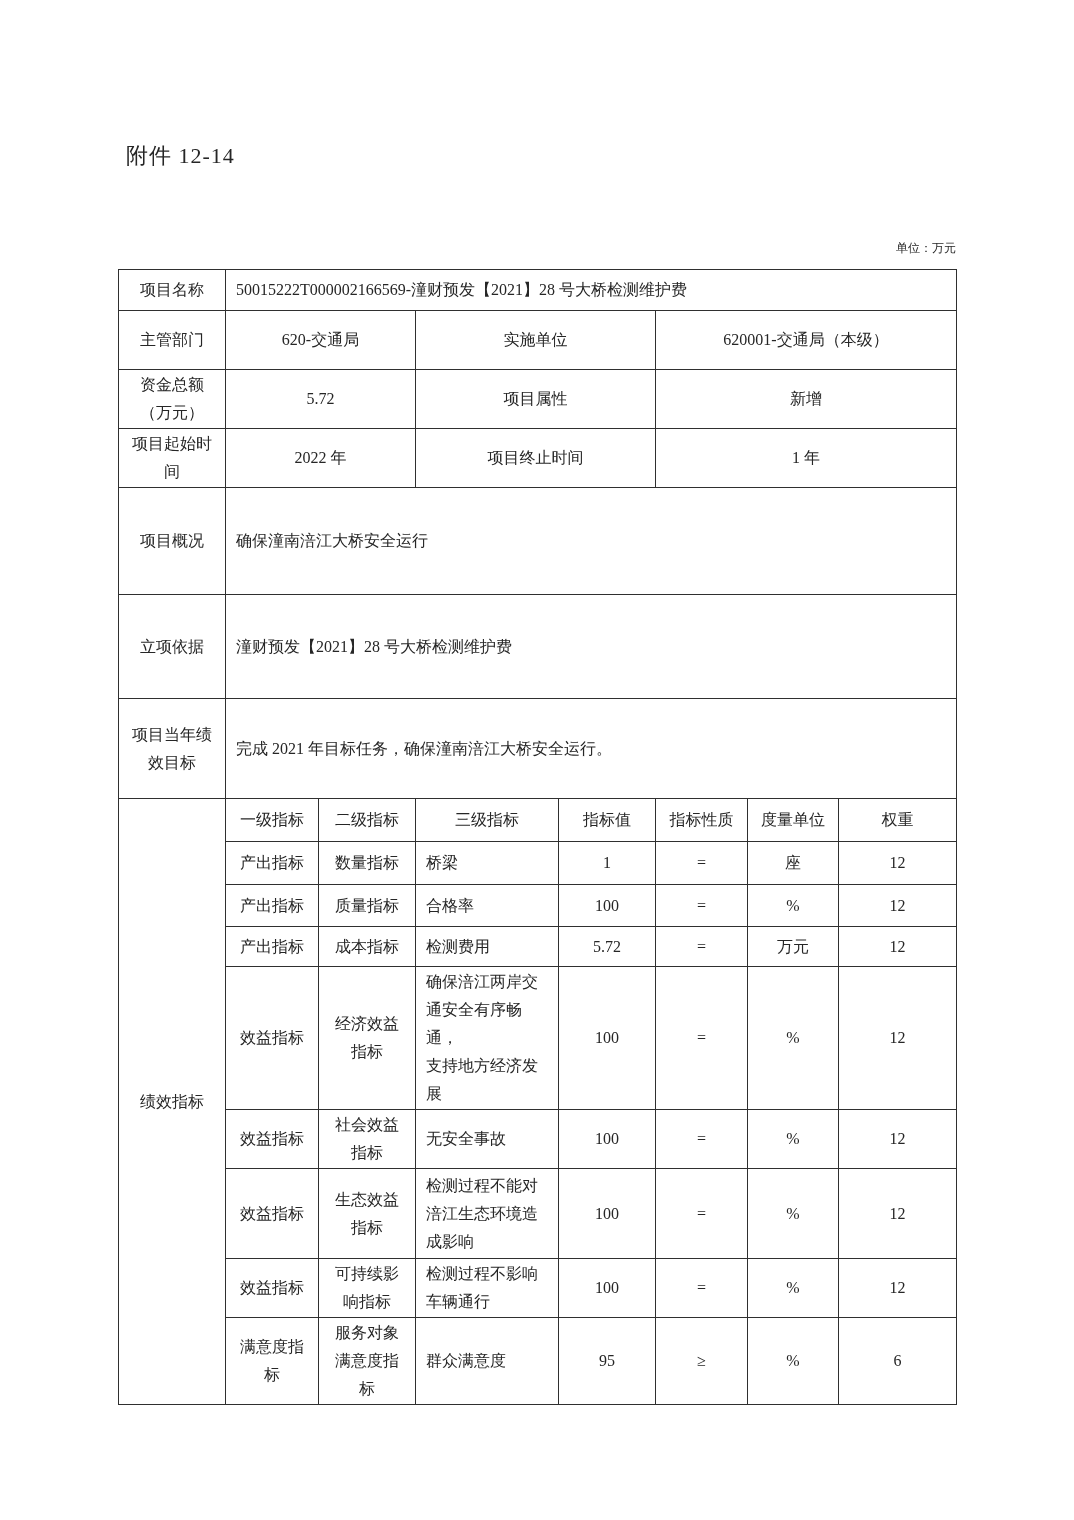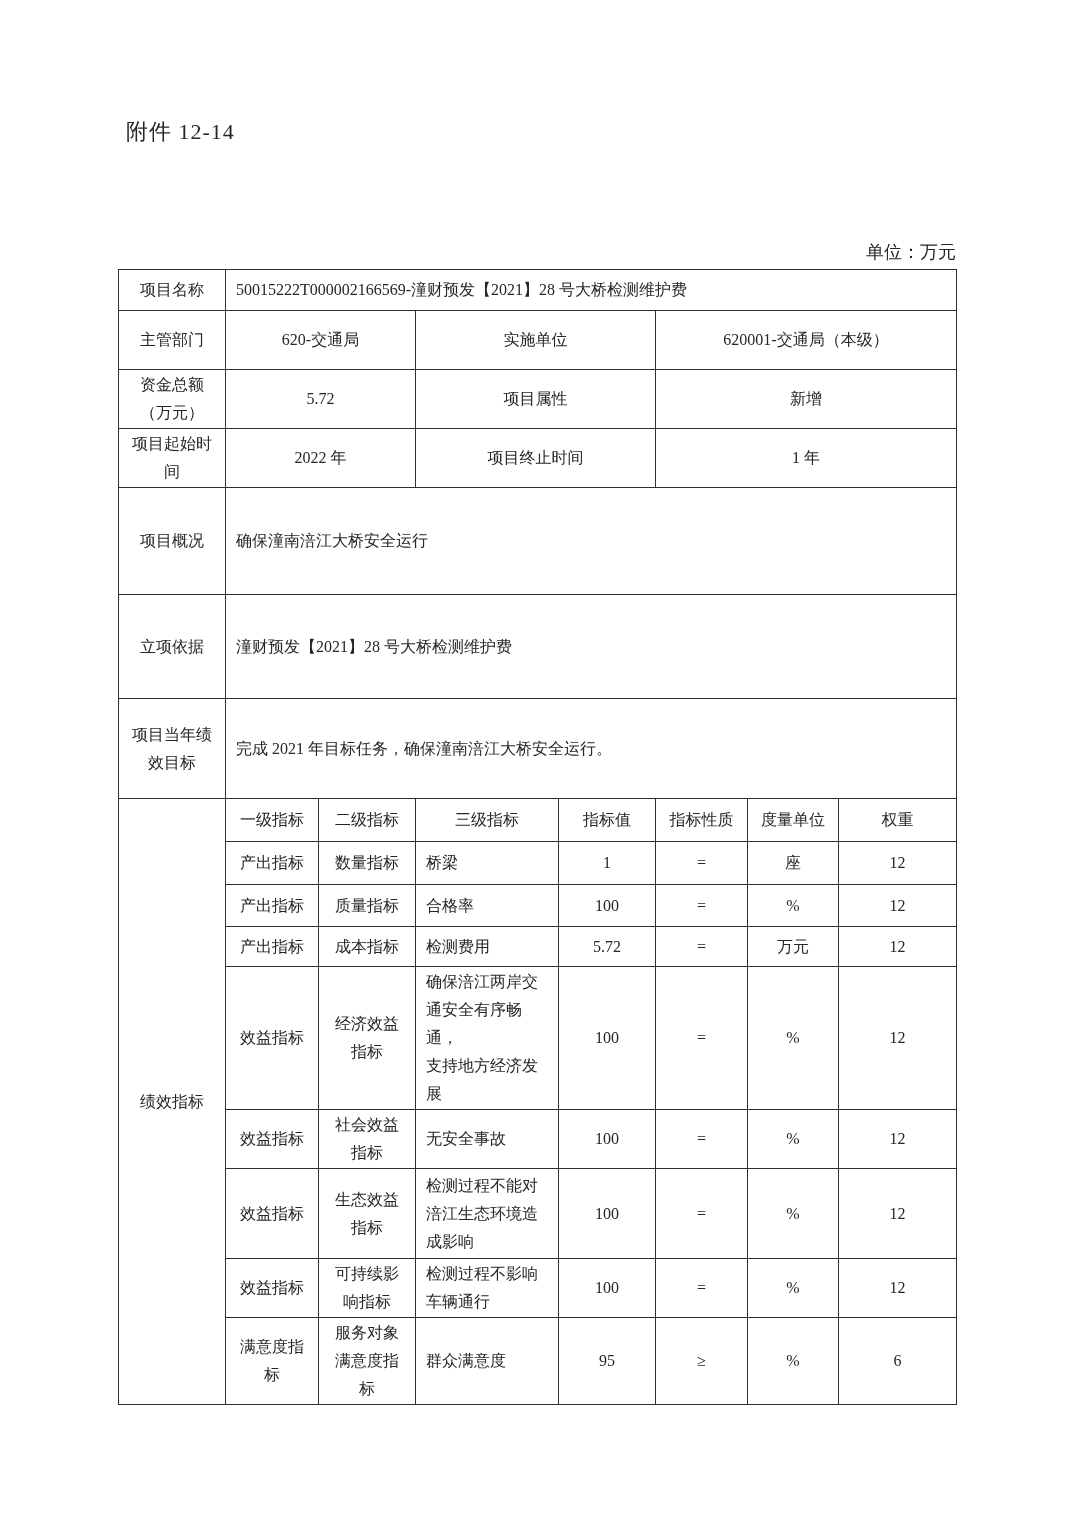--- a/index.html
+++ b/index.html
@@ -7,42 +7,42 @@
     position: relative;
     width: 1074px;
     height: 1520px;
     background: #ffffff;
     font-family: "Liberation Serif", "DejaVu Serif", serif;
     color: #262626;
   }
   .attachment {
     position: absolute;
     left: 126px;
-    top: 117px;
+    top: 141px;
     font-size: 22px;
     letter-spacing: 1px;
   }
   .title {
     position: absolute;
     left: 0;
     top: 188px;
     width: 1074px;
     text-align: center;
     font-size: 26px;
     font-weight: bold;
     letter-spacing: 1px;
     color: #1f1f1f;
   }
   .unit-note {
     position: absolute;
     left: 118px;
     top: 240px;
     width: 838px;
     text-align: right;
-    font-size: 18px;
+    font-size: 12px;
   }
   table.form {
     position: absolute;
     left: 118px;
     top: 269px;
     width: 838px;
     border-collapse: collapse;
     table-layout: fixed;
   }
   table.form td {

